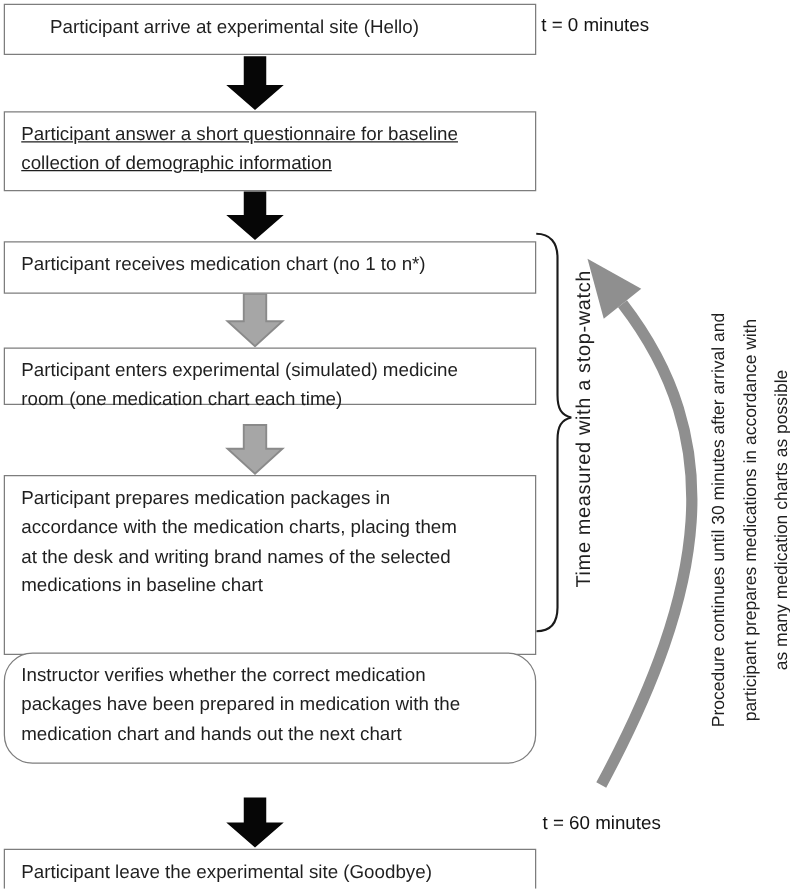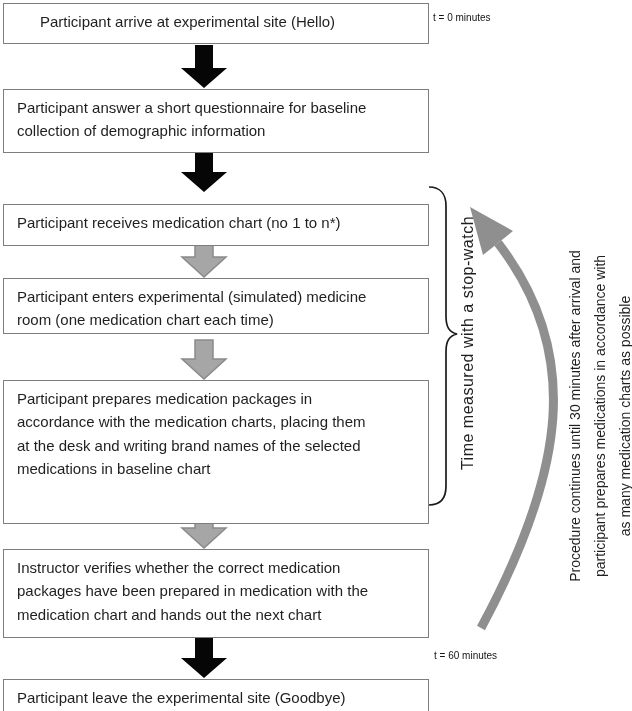--- a/index.html
+++ b/index.html
@@ -19,21 +19,21 @@
     border:1.5px solid #7d7d7d;
     background:#ffffff;
     padding:6px 13px 0 13px;
     font-size:15px;
     line-height:23.4px;
     color:#1f1f1f;
   }
   .flow-box .ln{white-space:nowrap;}
   .t-label{
     position:absolute;
-    font-size:10px;
+    font-size:15px;
     color:#141414;
     white-space:nowrap;
   }
   .vtext{
     position:absolute;
     white-space:nowrap;
     transform:translate(-50%,-50%) rotate(-90deg);
     color:#1f1f1f;
   }
   #brace-label{
@@ -68,42 +68,42 @@
     <path d="M 429,187 C 440,187 446,194 446,206 L 446,316 C 446,327 449,332 457,334 C 449,336 446,341 446,352 L 446,486 C 446,499 440,505 429,505" fill="none" stroke-width="1.7" stroke="#1a1a1a"></path>
 
     <path d="M 481,628 C 566,470 582,352 498,243" fill="none" stroke-width="9" stroke-linecap="butt" stroke="#8f8f8f"></path>
     <polygon points="470,207 513,231 483,255" fill="#8f8f8f"></polygon>
   </svg>
 
   <div class="flow-box" style="top:3px;height:41px;padding-left:36px;">
     <div class="ln">Participant arrive at experimental site (Hello)</div>
   </div>
 
-  <div class="flow-box" style="top:89px;height:64px;">
+  <div class="flow-box" style="top:89px;height:64px;text-decoration:underline;">
     <div class="ln">Participant answer a short questionnaire for baseline</div>
     <div class="ln">collection of demographic information</div>
   </div>
 
-  <div class="flow-box" style="top:193px;height:42px;margin-top:11px;">
+  <div class="flow-box" style="top:193px;height:42px;">
     <div class="ln">Participant receives medication chart (no 1 to n*)</div>
   </div>
 
-  <div class="flow-box" style="top:278px;height:56px;">
+  <div class="flow-box" style="top:278px;height:46px;">
     <div class="ln">Participant enters experimental (simulated) medicine</div>
     <div class="ln">room (one medication chart each time)</div>
   </div>
 
   <div class="flow-box" style="top:380px;height:144px;">
     <div class="ln">Participant prepares medication packages in</div>
     <div class="ln">accordance with the medication charts, placing them</div>
     <div class="ln">at the desk and writing brand names of the selected</div>
     <div class="ln">medications in baseline chart</div>
   </div>
 
-  <div class="flow-box" style="top:549px;height:89px;">
+  <div class="flow-box" style="top:522px;height:89px;border-radius:23px;">
     <div class="ln">Instructor verifies whether the correct medication</div>
     <div class="ln">packages have been prepared in medication with the</div>
     <div class="ln">medication chart and hands out the next chart</div>
   </div>
 
   <div class="flow-box" style="top:679px;height:35px;">
     <div class="ln">Participant leave the experimental site (Goodbye)</div>
   </div>
 
   <div class="t-label" style="left:433px;top:12px;">t = 0 minutes</div>

